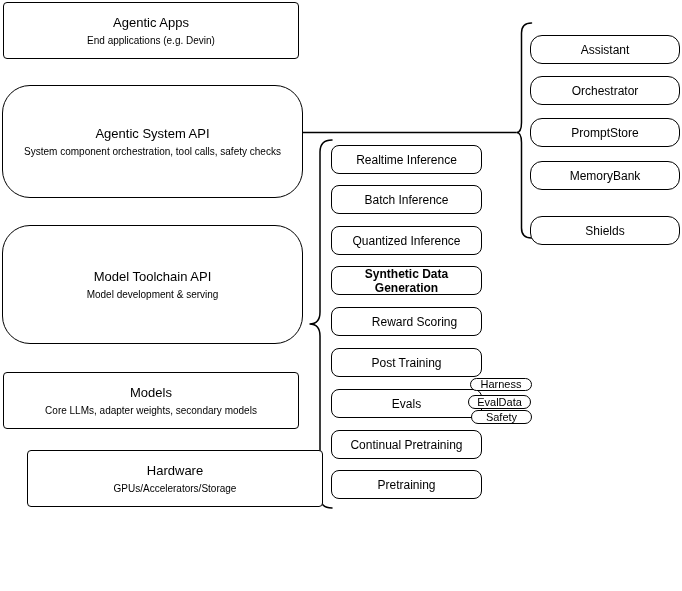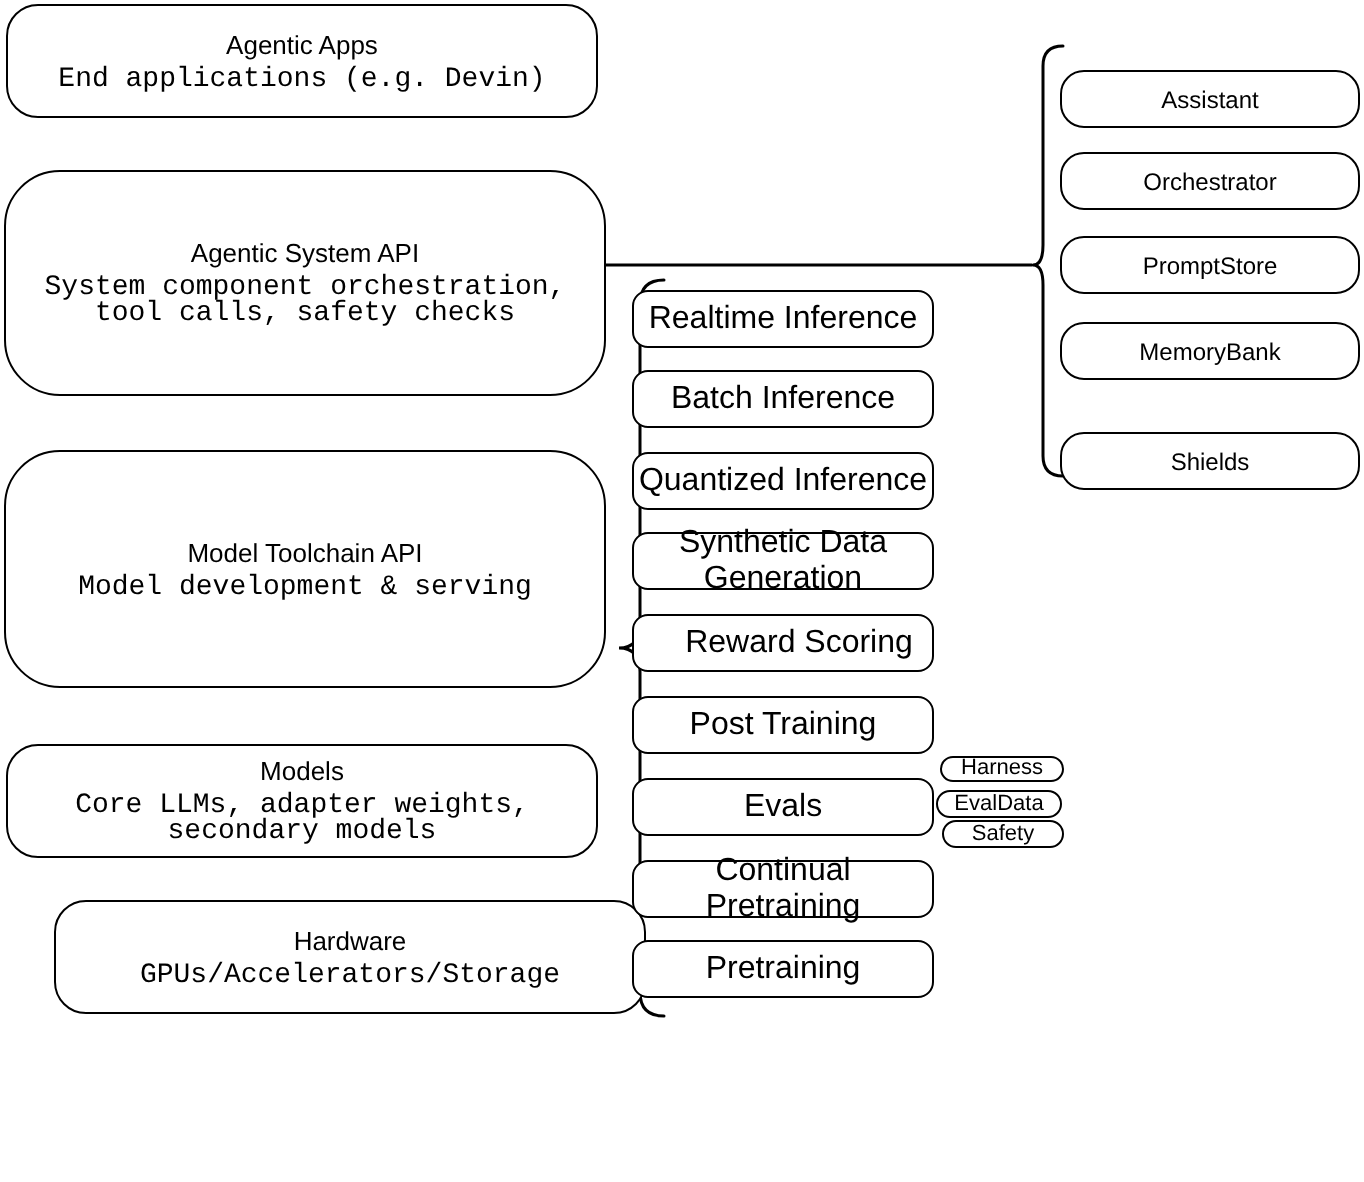--- a/index.html
+++ b/index.html
@@ -32,34 +32,33 @@
     justify-content: center;
     text-align: center;
     z-index: 1;
     color: #000000;
   }
   .big-box .node-title {
     font-size: 13px;
     line-height: 16px;
   }
   .big-box .node-subtitle {
-    font-size: 14px;
+    font-size: 10px;
     line-height: 13px;
     margin-top: 3px;
     padding: 0 10px;
-    font-family: Liberation Mono, monospace;
   }
   .round-lg { border-radius: 28px; text-align: center; }
-  .round-sm { border-radius: 16px; }
+  .round-sm { border-radius: 4px; }
   .mid-box {
-    left: 316px;
+    left: 331px;
     width: 151px;
     height: 29px;
     border-radius: 8px;
-    font-size: 16px;
+    font-size: 12px;
   }
   .right-box {
     left: 530px;
     width: 150px;
     height: 29px;
     border-radius: 12px;
     font-size: 12px;
   }
   .tag-oval {
     border-radius: 999px;
@@ -107,21 +106,21 @@
 
   <div class="node mid-box" style="top:145px;">
     <span>Realtime Inference</span>
   </div>
   <div class="node mid-box" style="top:185px;">
     <span>Batch Inference</span>
   </div>
   <div class="node mid-box" style="top:226px;">
     <span>Quantized Inference</span>
   </div>
-  <div class="node mid-box" style="top:266px;">
+  <div class="node mid-box" style="top:266px;font-weight:bold;">
     <span>Synthetic Data Generation</span>
   </div>
   <div class="node mid-box" style="top:307px;padding-left:16px;">
     <span>Reward Scoring</span>
   </div>
   <div class="node mid-box" style="top:348px;">
     <span>Post Training</span>
   </div>
   <div class="node mid-box" style="top:389px;">
     <span>Evals</span>

